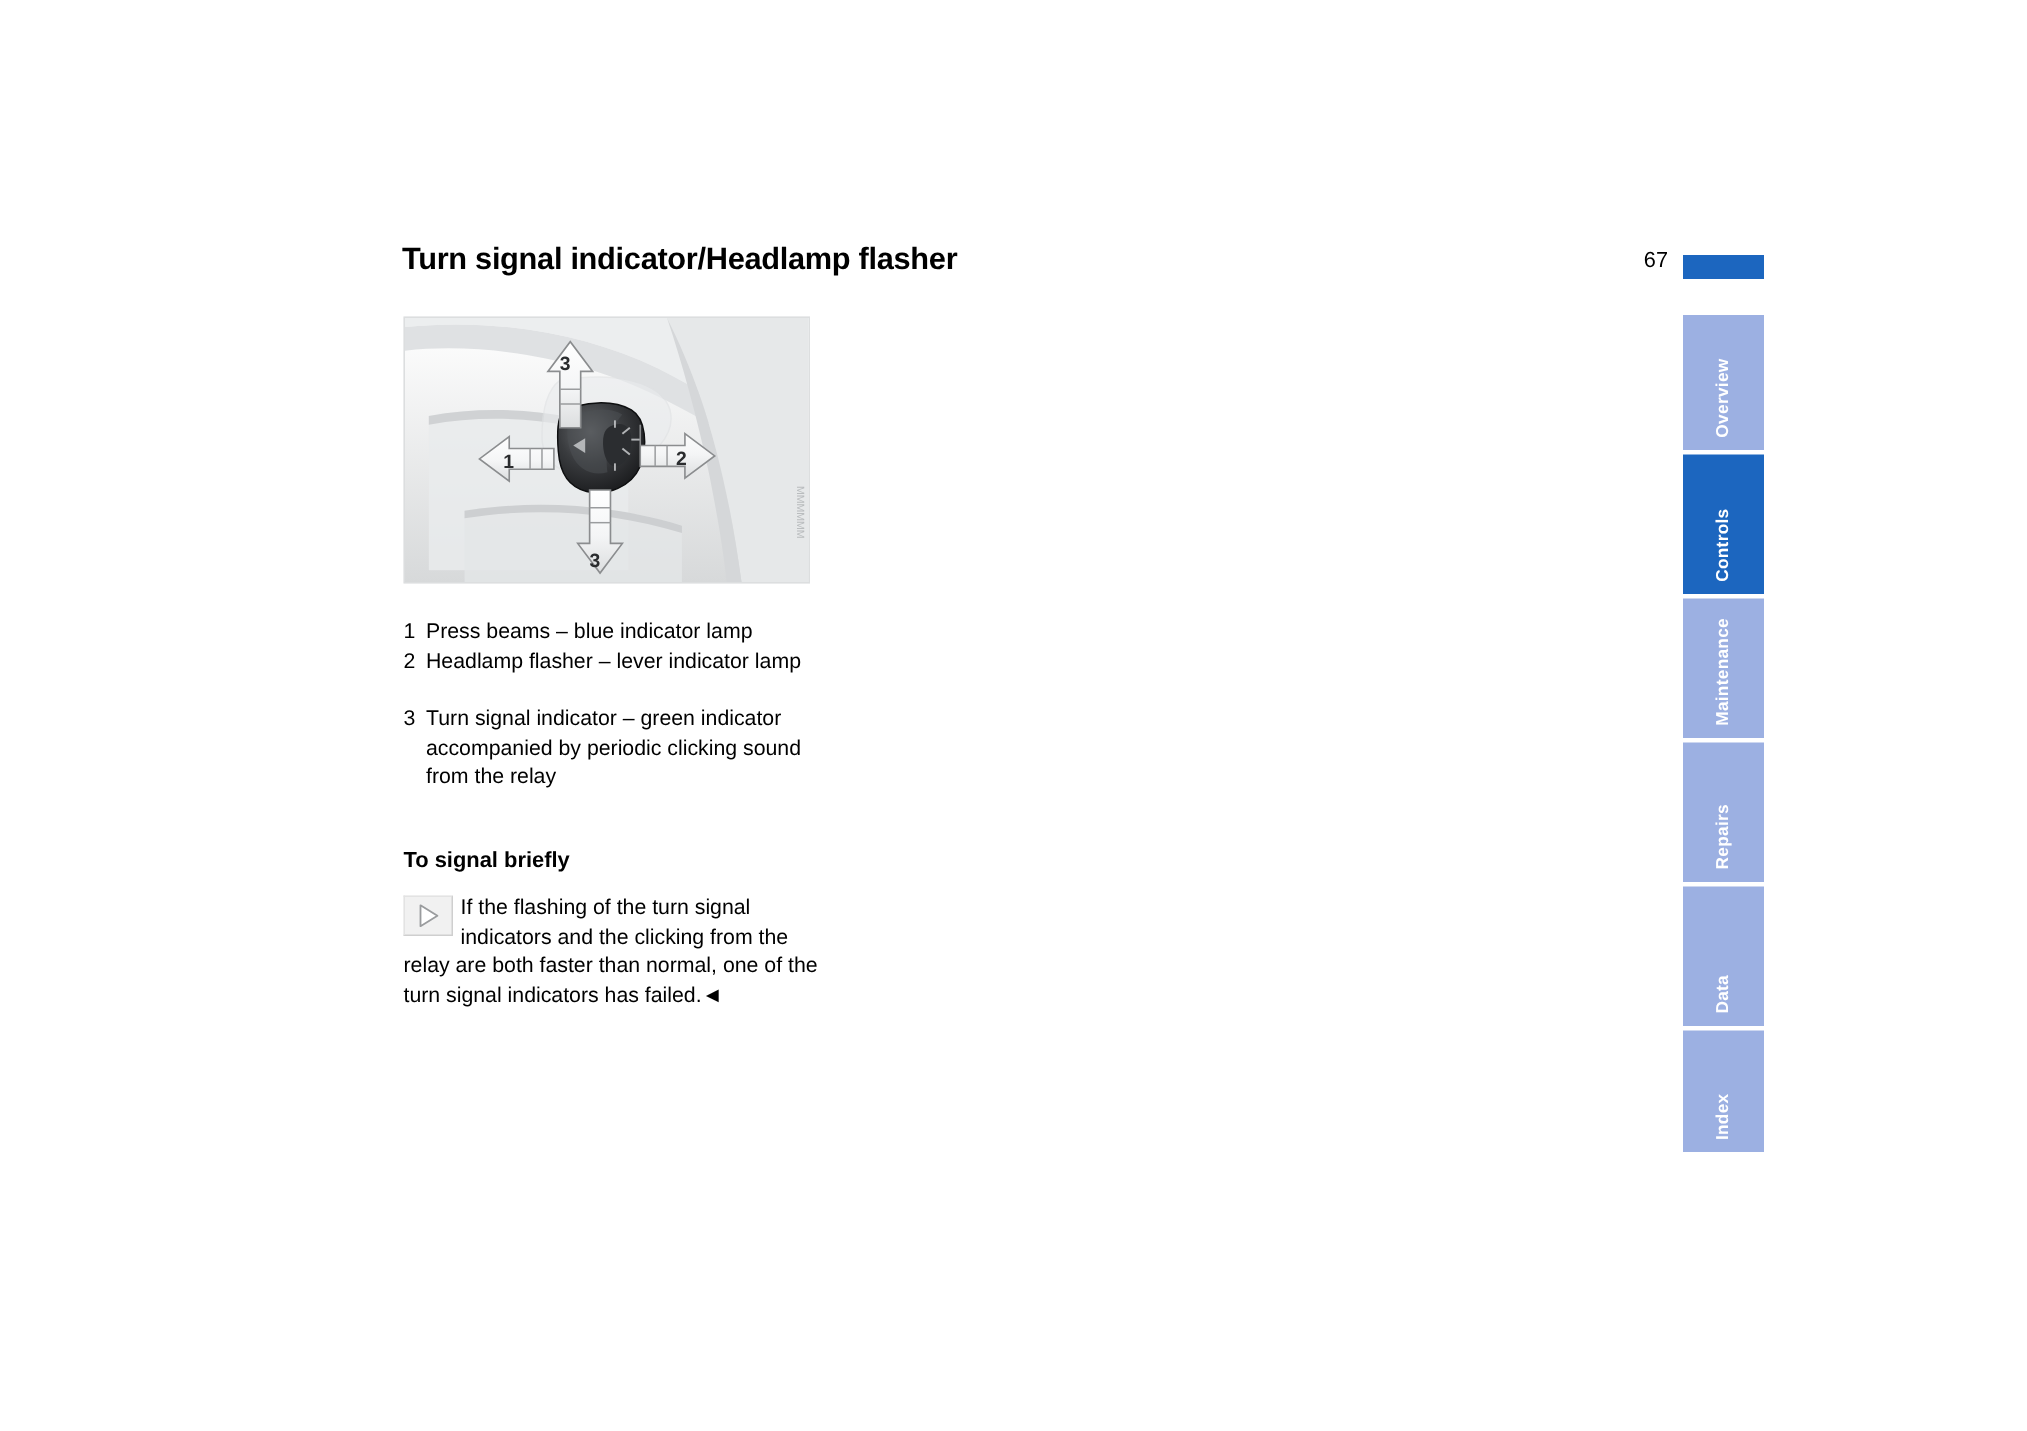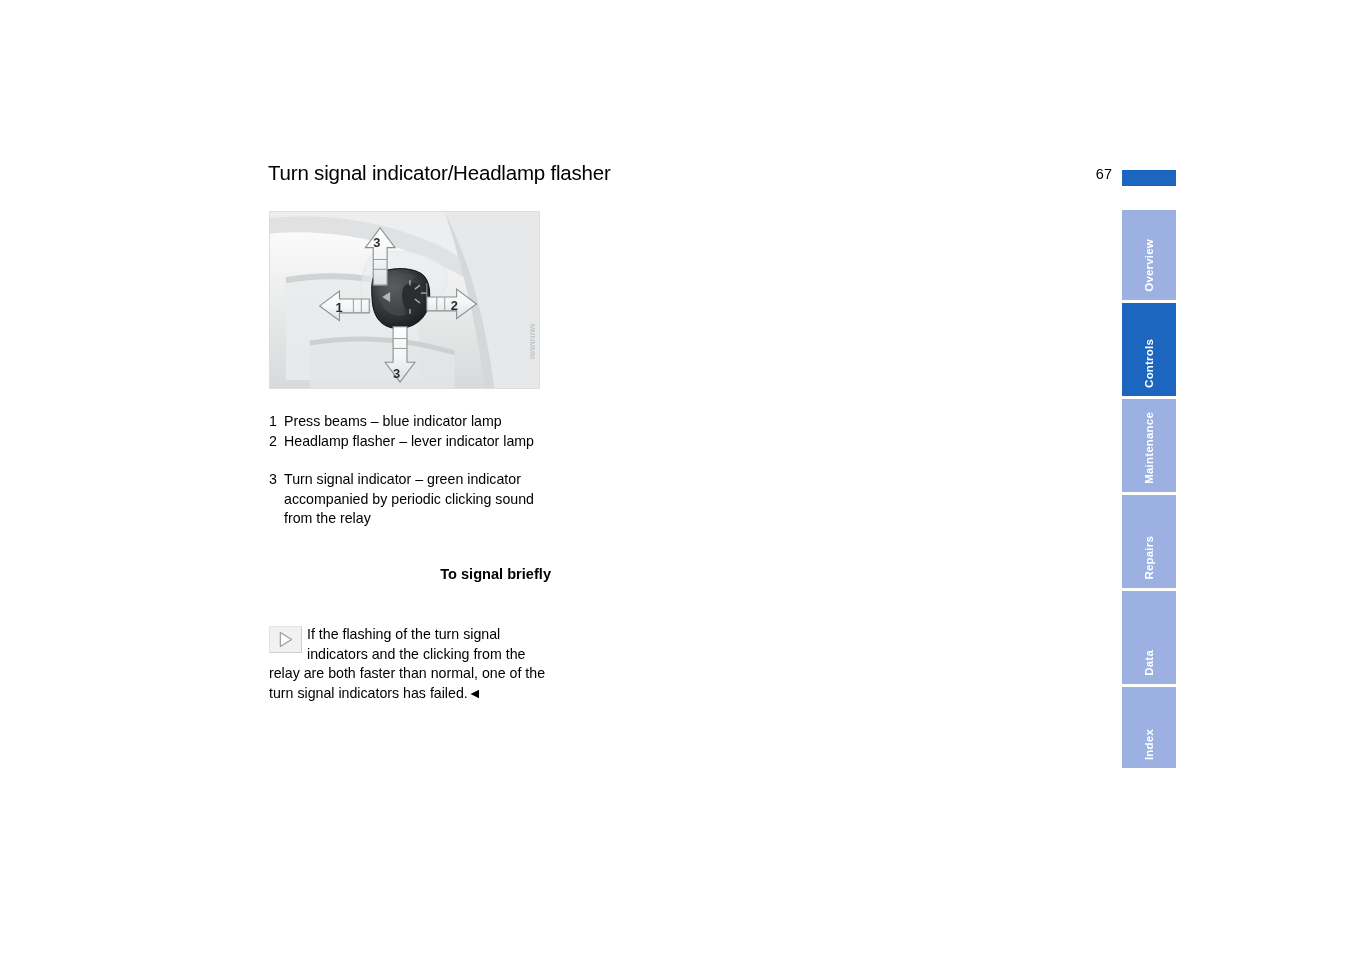--- a/index.html
+++ b/index.html
@@ -22,21 +22,21 @@
     left: 268px;
     top: 160px;
     width: 910px;
     height: 32px;
   }
   #page-title {
     position: absolute;
     left: 0;
     top: 0;
     font-size: 20.5px;
-    font-weight: normal;
+    font-weight: bold;
     letter-spacing: -0.2px;
     white-space: nowrap;
     line-height: 26px;
   }
   #page-number {
     position: absolute;
     right: 66px;
     top: 5px;
     font-size: 14.5px;
     font-weight: normal;
@@ -97,31 +97,30 @@
     left: 0;
     top: 0;
   }
   .num-item.spaced { margin-top: 18.5px; }
 
   #section-heading {
     margin-top: 35px;
     font-size: 14.6px;
     font-weight: bold;
     line-height: 20px;
-    text-align: right;
   }
   #section-body {
     margin-top: 7px;
     font-size: 14.2px;
     line-height: 19.5px;
   }
 
   
   #note-block {
-    margin-top: 41px;
+    margin-top: 12px;
     font-size: 14.2px;
     line-height: 19.5px;
     position: relative;
   }
   #note-icon {
     float: left;
     width: 33px;
     height: 27px;
     margin: 1px 5px 0 0;
     background: #f1f1f1;

